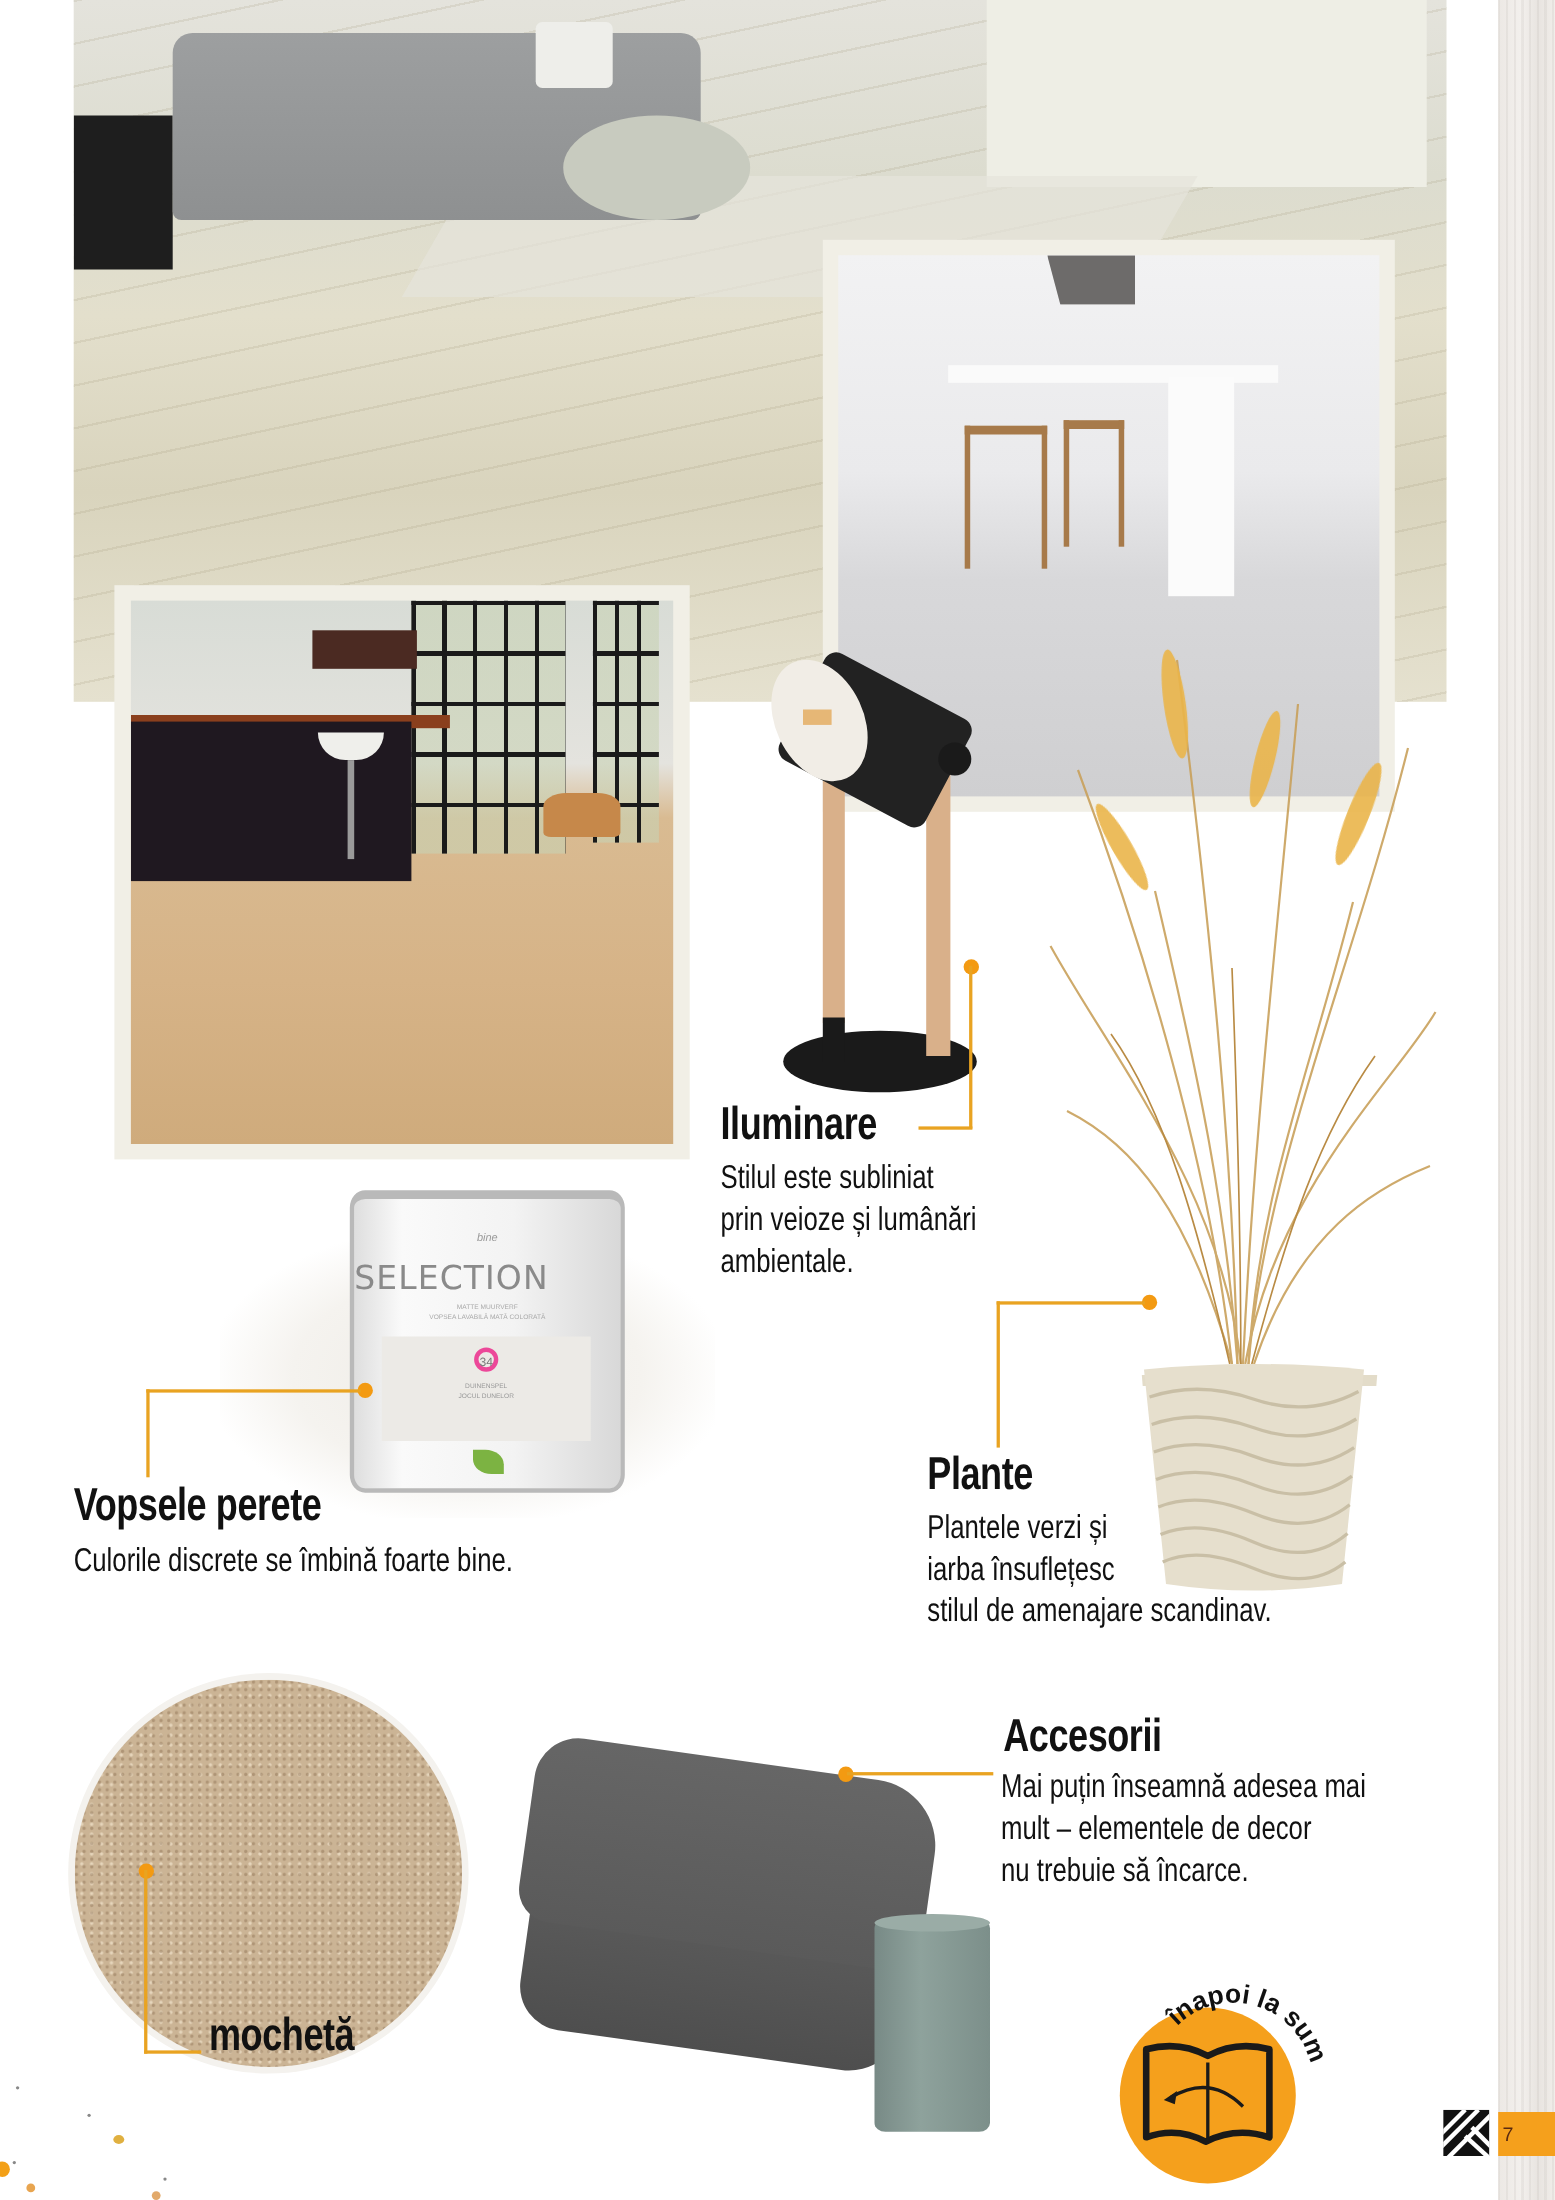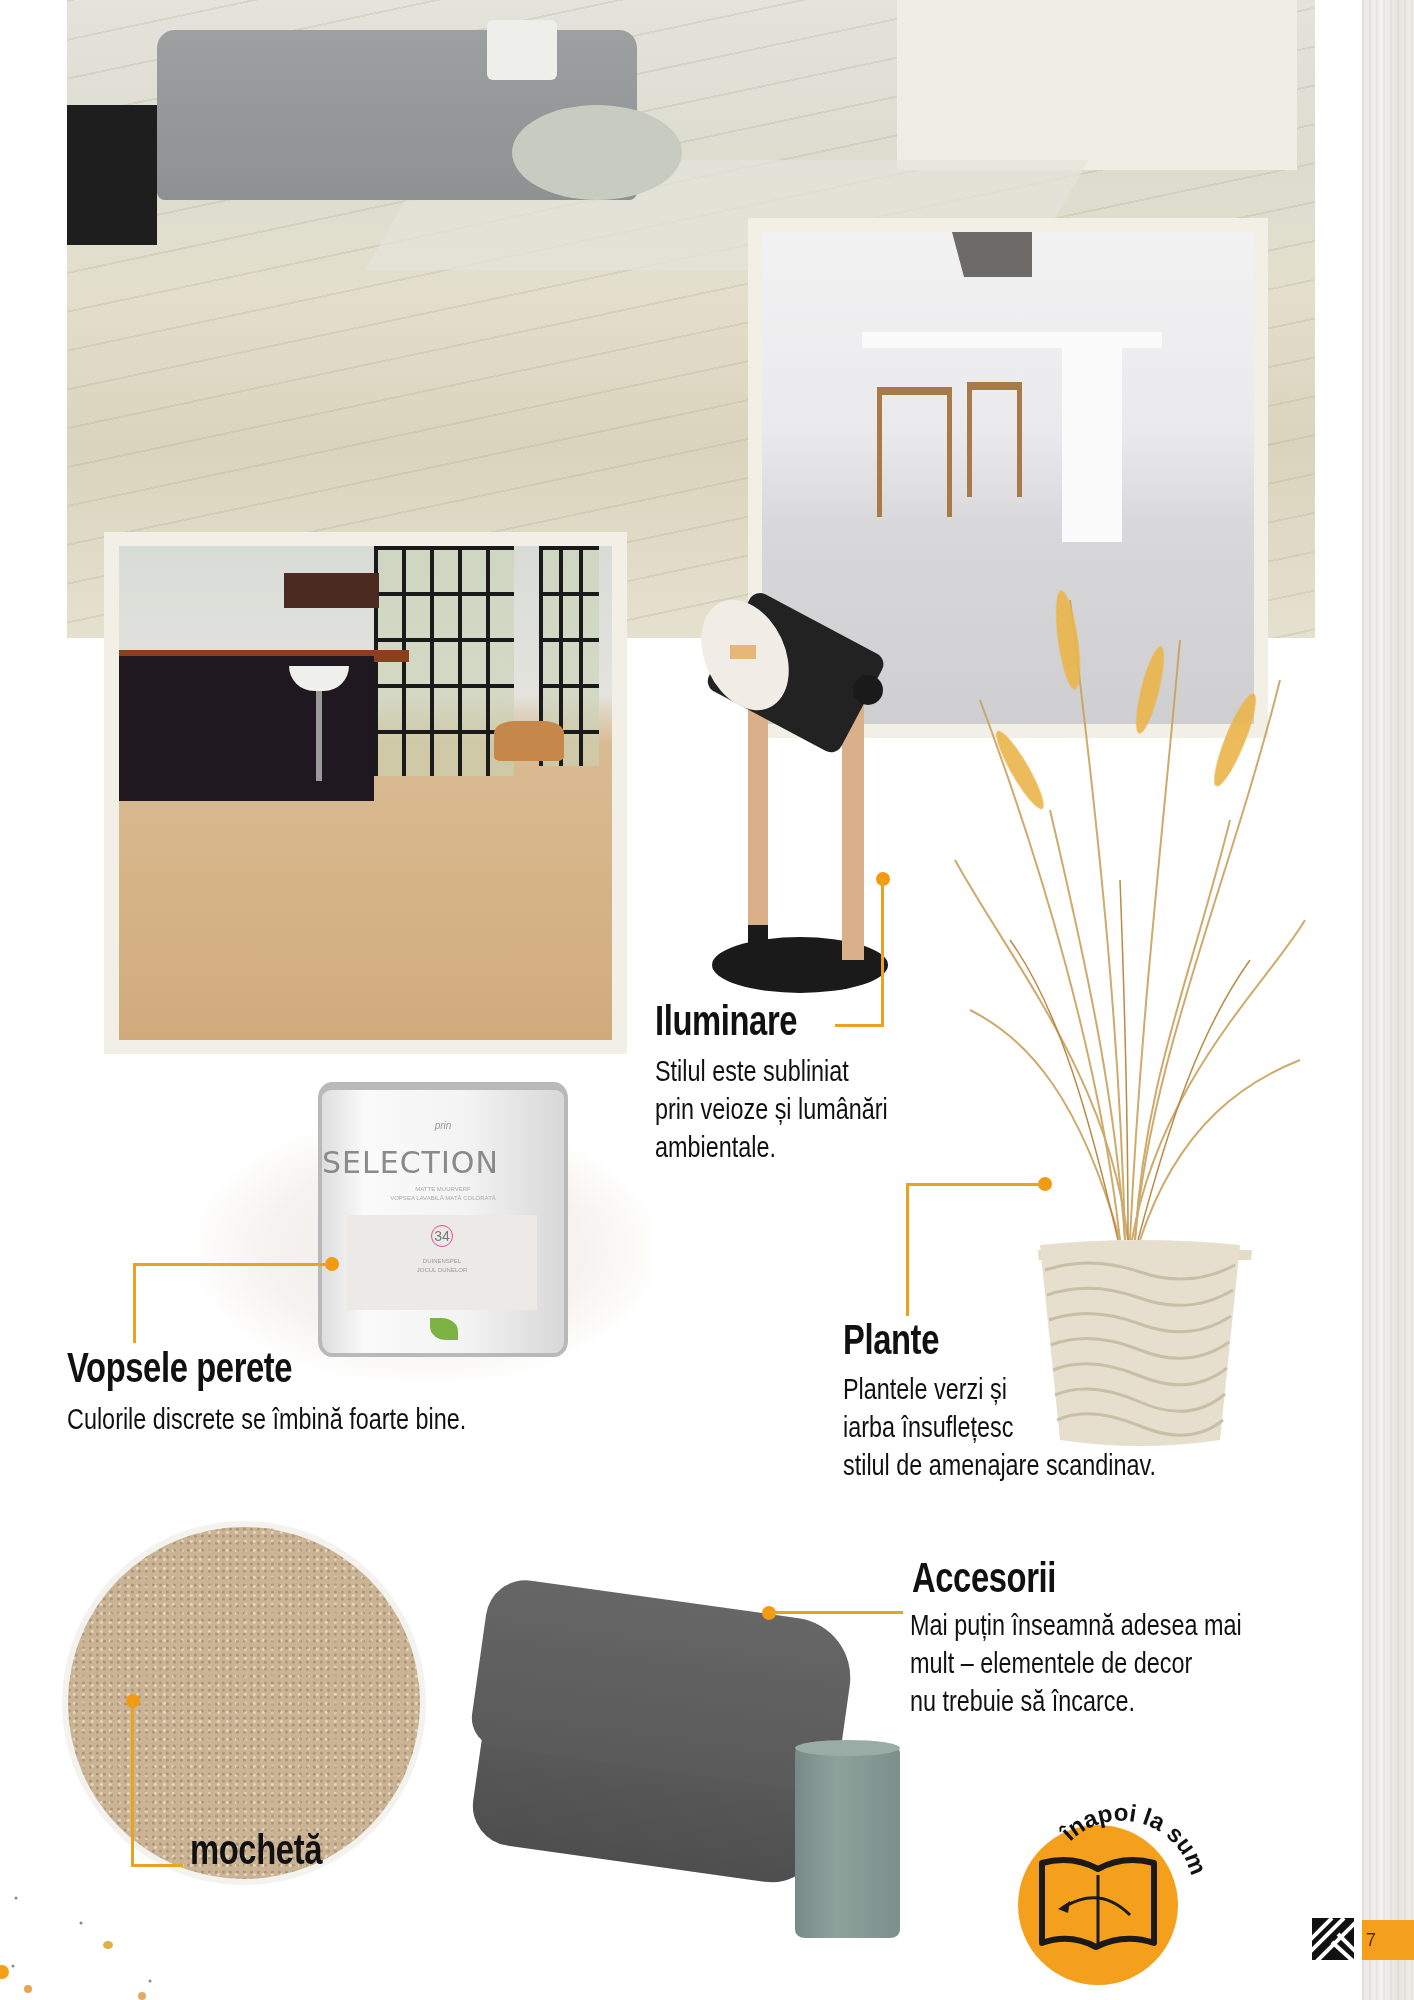--- a/index.html
+++ b/index.html
@@ -88,21 +88,21 @@
       left: 318px; top: 1082px; width: 250px; height: 275px;
       background: linear-gradient(90deg, #dedede 0%, #fafafa 18%, #f3f3f3 60%, #d8d8d8 100%);
       border-radius: 14px / 16px;
       border: 4px solid #b9b9b9;
       border-top-width: 8px;
     }
     .can-brand { left: 0; width: 100%; top: 30px; text-align: center; font-size: 10px; color: #999; font-style: italic; }
     .can-title { left: 0; width: 100%; top: 55px; text-align: left; font-size: 30px; color: #8a8a8a; letter-spacing: 1px; font-family: "DejaVu Sans", sans-serif; }
     .can-sub { left: 0; width: 100%; top: 95px; text-align: center; font-size: 6px; color: #aaa; line-height: 9px; }
     .can-label { left: 25px; top: 125px; width: 190px; height: 95px; background: #eceae6; }
-    .can-num { left: 84px; top: 10px; width: 22px; height: 22px; border: 1px solid #ec4899; border-radius: 50%; font-size: 14px; text-align: center; line-height: 20px; color: #777; }
+    .can-num { left: 84px; top: 10px; width: 22px; height: 22px; border: 4px solid #ec4899; border-radius: 50%; font-size: 11px; text-align: center; line-height: 20px; color: #777; }
     .can-color { left: 0; width: 100%; top: 42px; text-align: center; font-size: 6px; color: #999; line-height: 9px; }
     .can-leaf { left: 108px; top: 228px; width: 28px; height: 22px; background: #7cb342; border-radius: 0 60% 0 60%; }
 
     
     .plant { left: 950px; top: 560px; width: 360px; height: 700px; }
 
     
     .carpet {
       left: 68px; top: 1527px; width: 352px; height: 352px; border-radius: 50%;
       background:
@@ -235,21 +235,21 @@
     <path d="M9 80 Q50 65 100 84 T191 76"></path>
     <path d="M11 105 Q50 90 100 110 T189 102"></path>
     <path d="M13 130 Q50 115 100 136 T187 128"></path>
     <path d="M15 155 Q50 140 100 162 T185 154"></path>
     <path d="M17 180 Q50 165 100 186 T183 180"></path>
   </g>
 </svg>
 
 <div class="abs paint-splash"></div>
 <div class="abs paint-can">
-  <div class="abs can-brand">prin</div>
+  <div class="abs can-brand">bine</div>
   <div class="abs can-title">SELECTION</div>
   <div class="abs can-sub">
     <div>MATTE MUURVERF</div>
     <div>VOPSEA LAVABILĂ MATĂ COLORATĂ</div>
   </div>
   <div class="abs can-label">
     <div class="abs can-num">34</div>
     <div class="abs can-color">
       <div>DUINENSPEL</div>
       <div>JOCUL DUNELOR</div>

